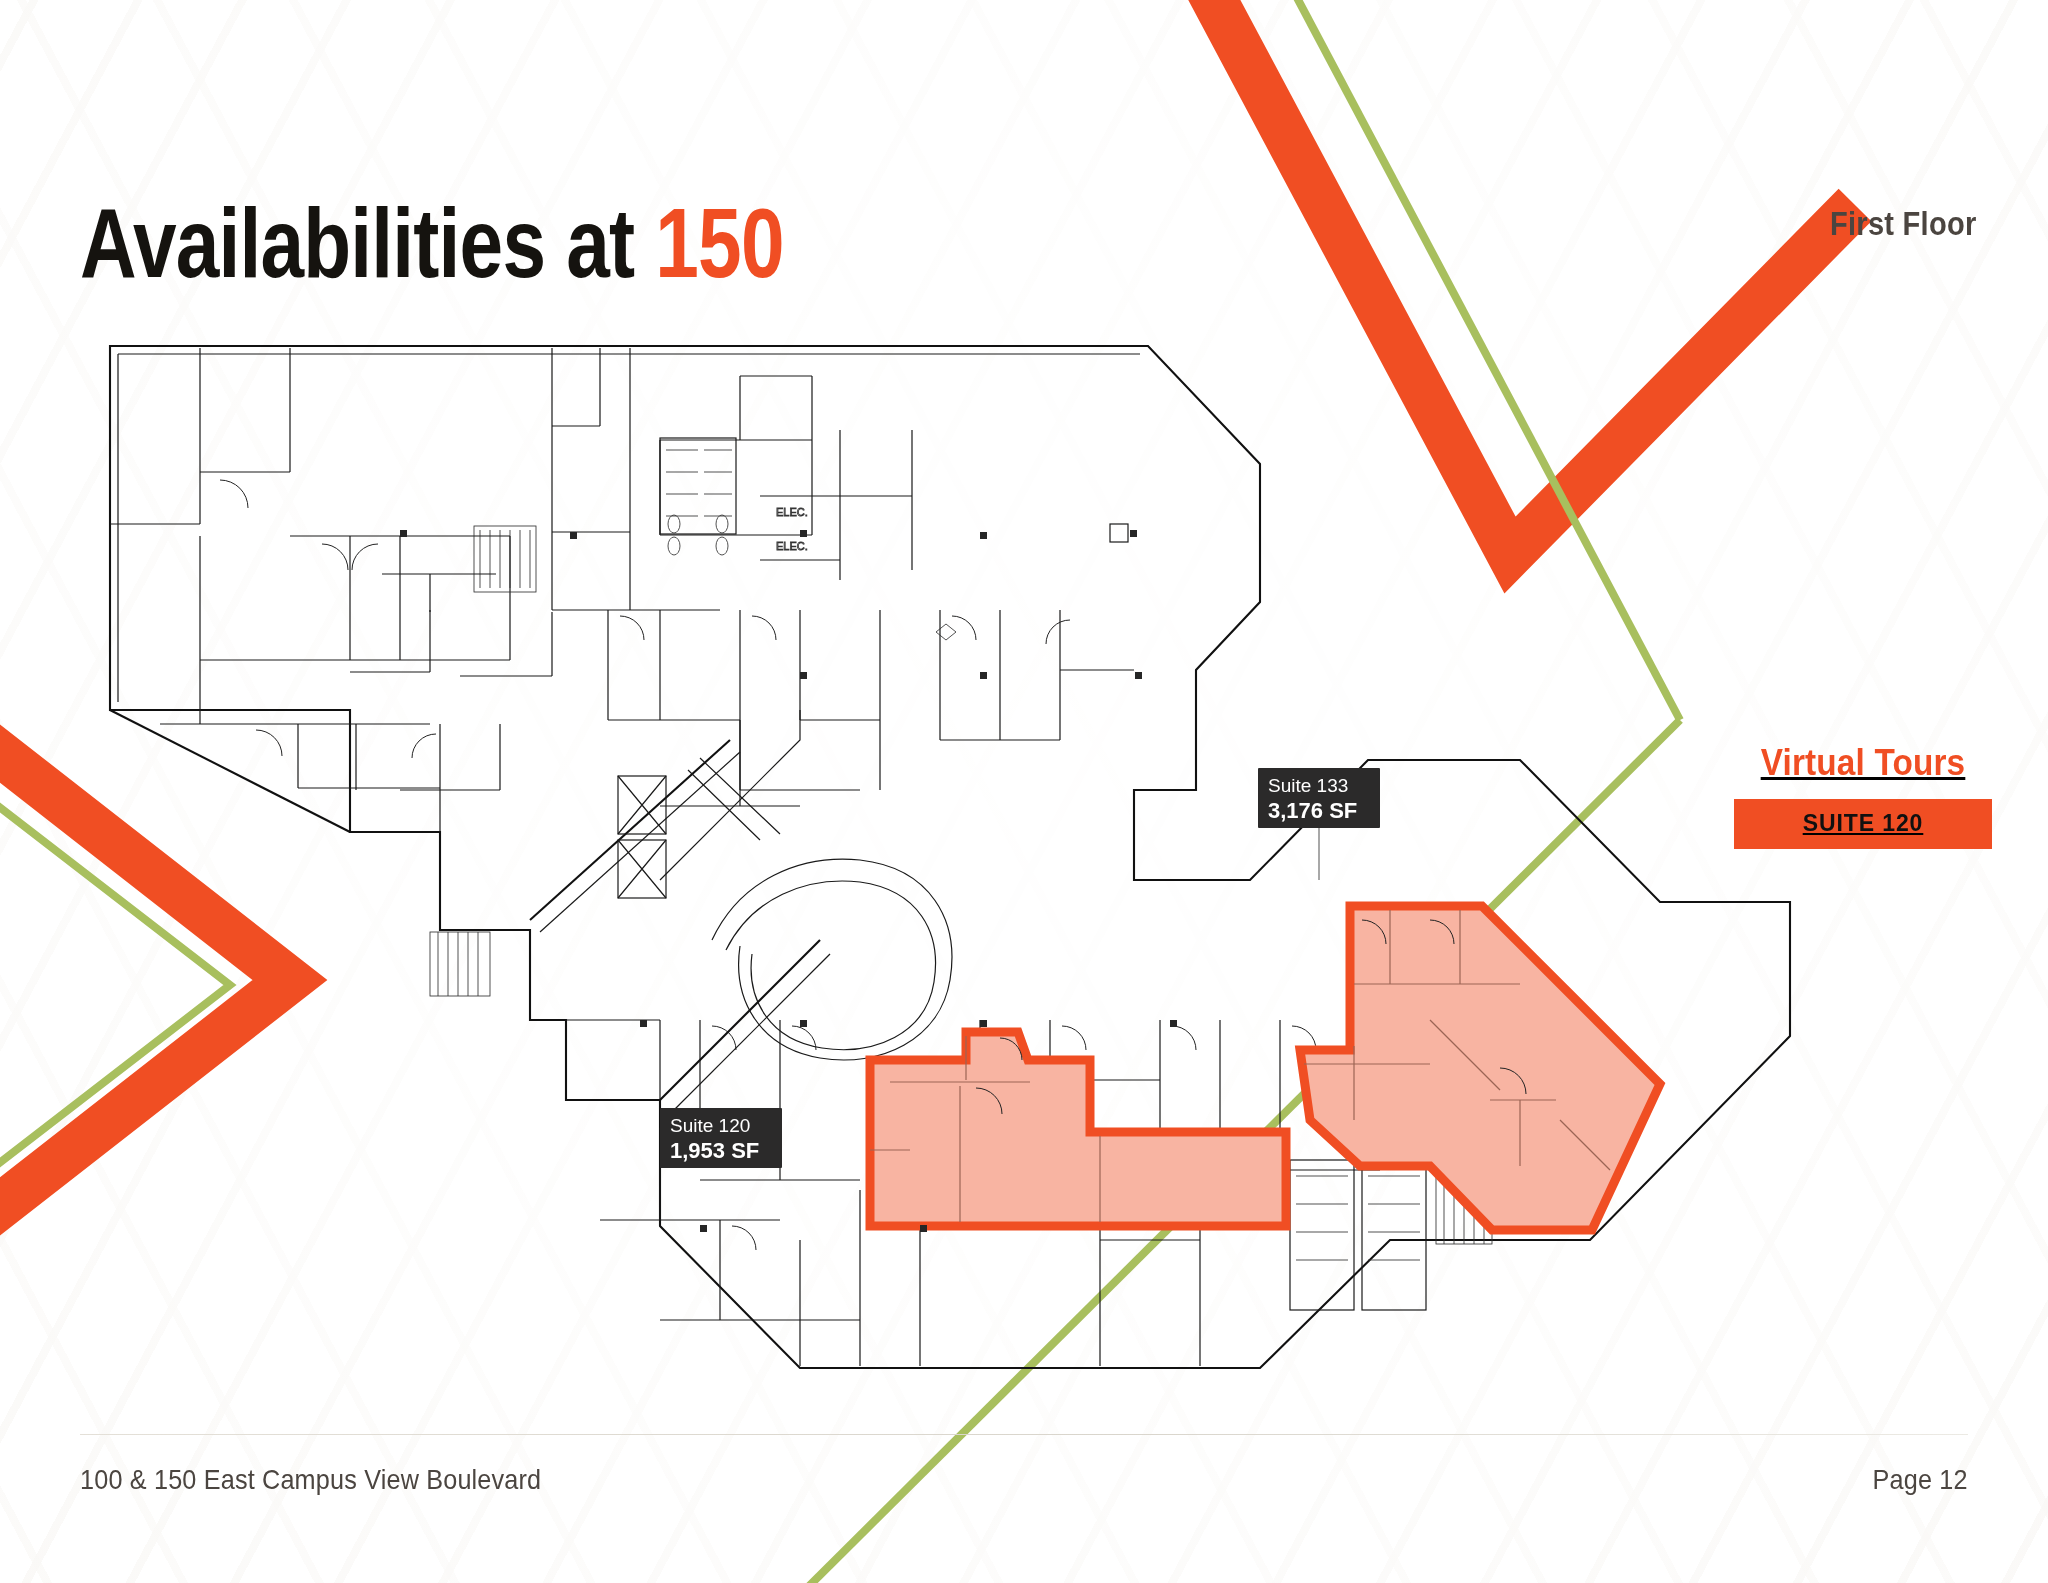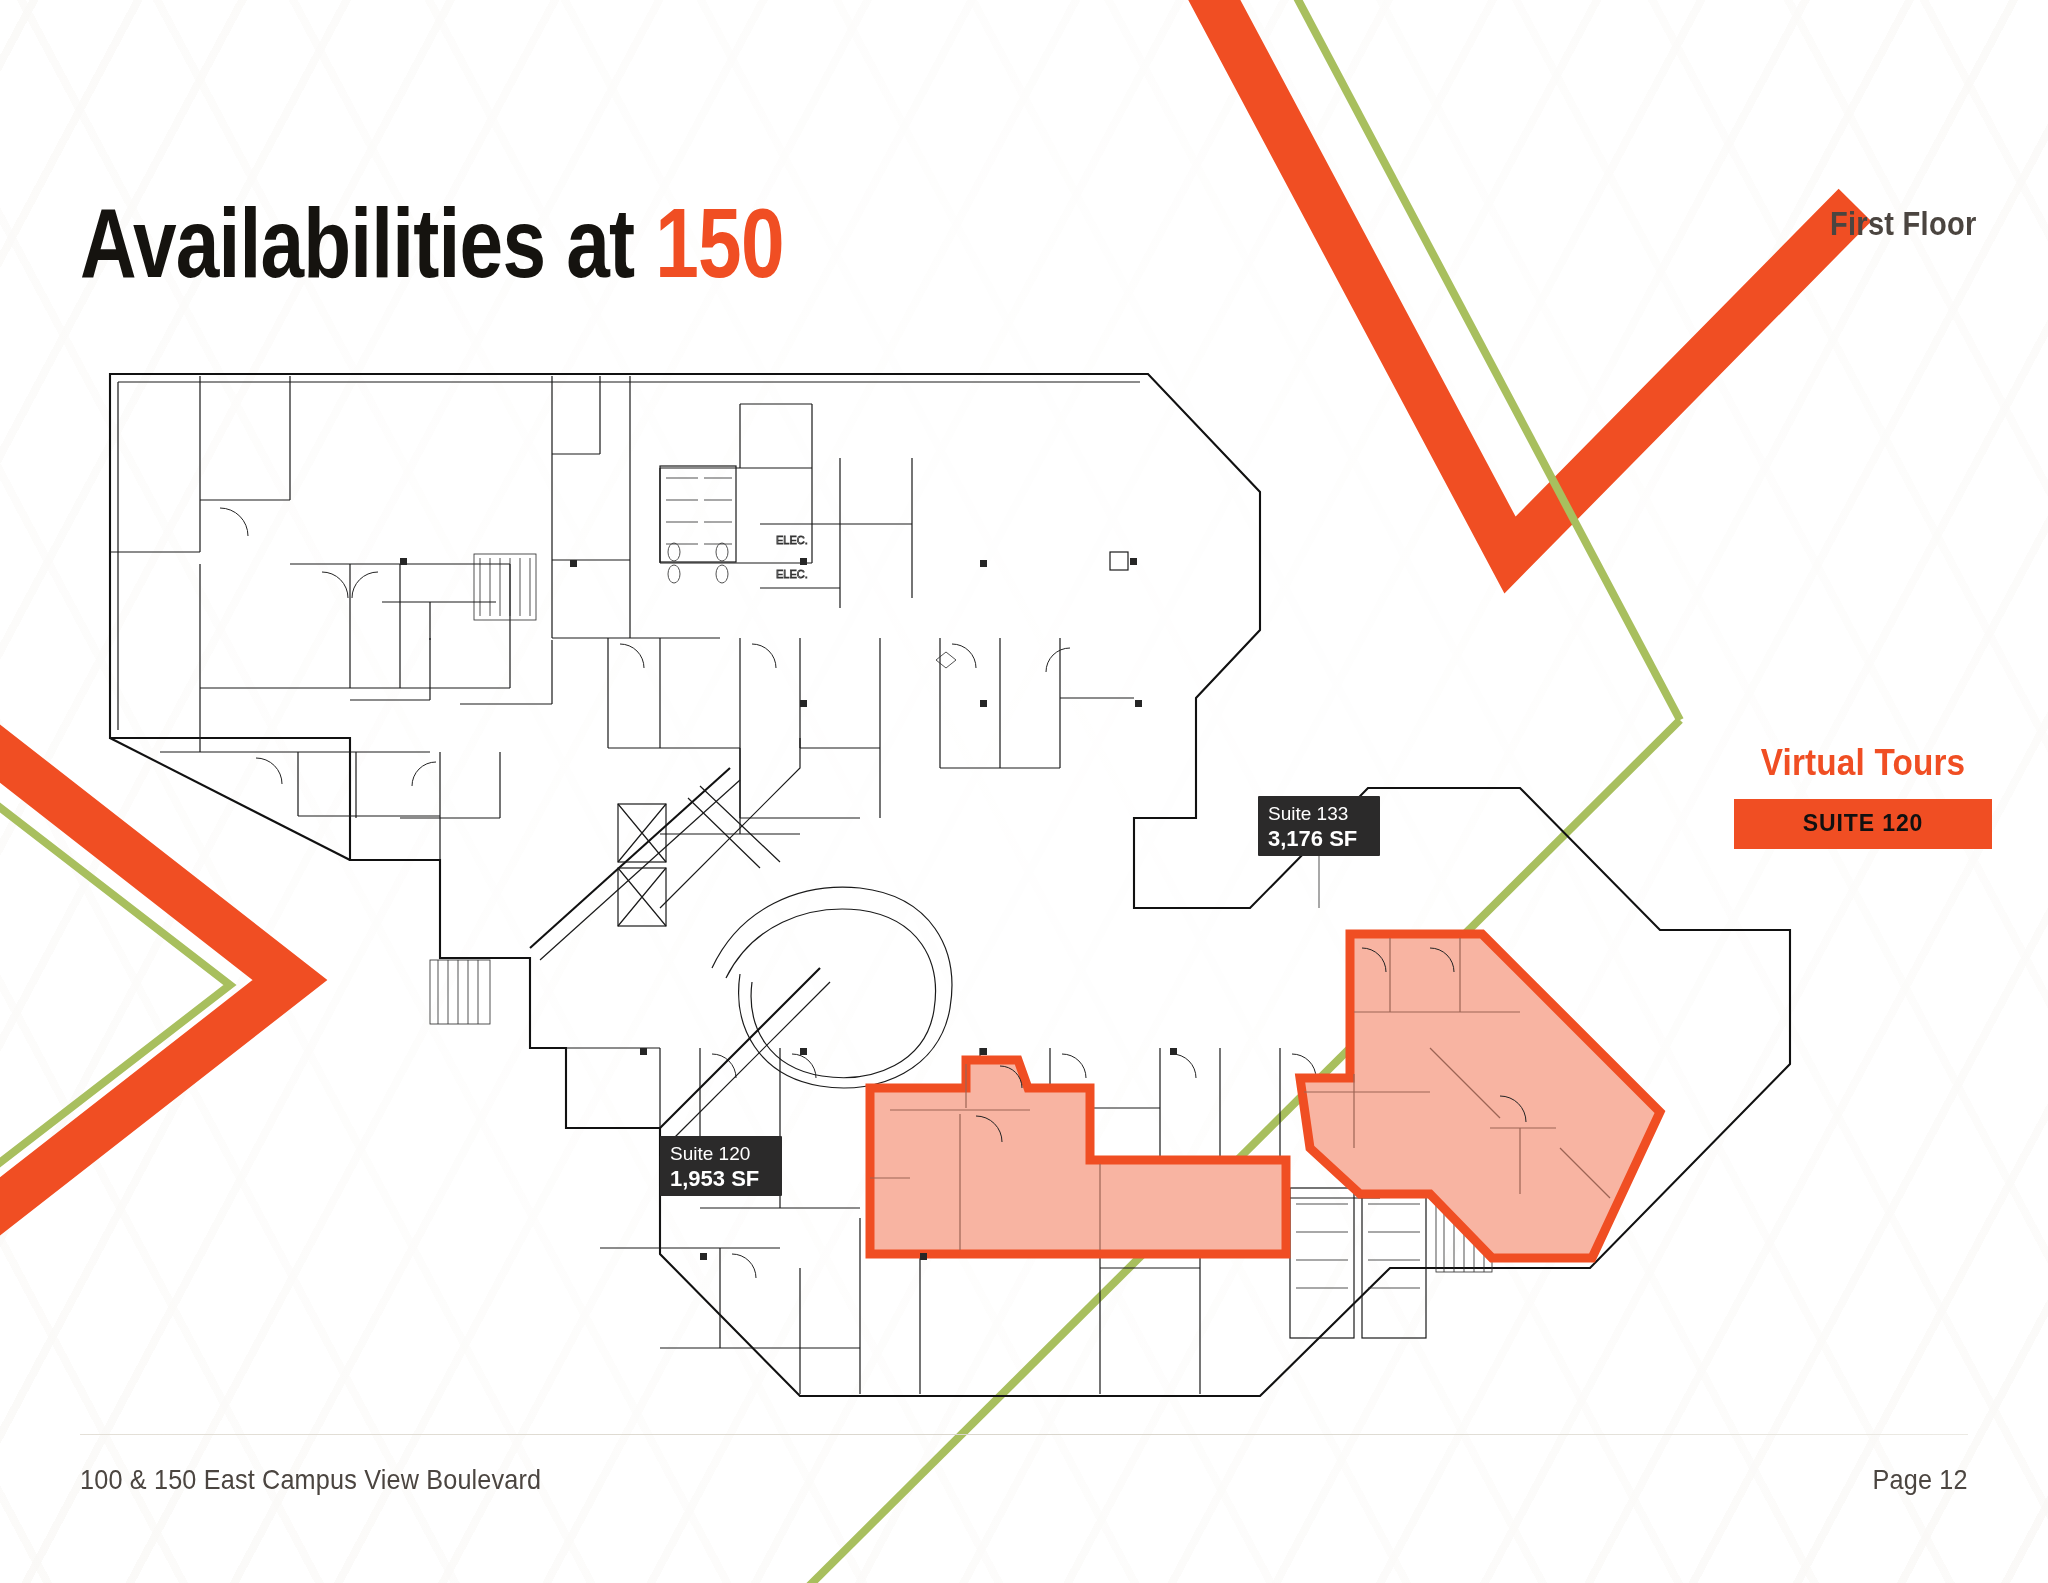--- a/index.html
+++ b/index.html
@@ -56,21 +56,21 @@
   #floor-label{
     position:absolute;right:72px;top:205px;
     font-family:"Liberation Sans Narrow","Liberation Sans",sans-serif;
     font-weight:bold;font-size:33px;letter-spacing:.3px;
     color:#4b4540;white-space:nowrap;
     transform:scaleX(.88);transform-origin:right top;
   }
 
   
   #virtual-tours{
-    position:absolute;right:56px;top:742px;width:258px;text-align:center;
+    position:absolute;right:56px;top:742px;width:258px;text-align:center;text-decoration:underline;
   }
   #vt-heading{
     font-family:"Liberation Sans Narrow","Liberation Sans",sans-serif;
     font-weight:bold;font-size:37px;color:#F04E23;letter-spacing:.2px;
     transform:scaleX(.9);transform-origin:center top;
     white-space:nowrap;
   }
   #vt-button{
     margin-top:15px;background:#F04E23;color:#111010;
     font-family:"Liberation Sans Narrow","Liberation Sans",sans-serif;
@@ -89,21 +89,21 @@
     position:absolute;top:1464px;
     font-family:"Liberation Sans Narrow","Liberation Sans",sans-serif;
     font-size:28px;color:#4b4540;letter-spacing:.2px;white-space:nowrap;
     transform-origin:left top;
   }
   #footer-left{left:80px;transform:scaleX(.9);}
   #footer-right{right:80px;transform:scaleX(.9);transform-origin:right top;}
 
   
   #floorplan-wrap{
-    position:absolute;left:100px;top:348px;width:1700px;height:1060px;
+    position:absolute;left:100px;top:320px;width:1700px;height:1060px;
   }
   #floorplan{width:100%;height:100%;display:block;}
   .fp-wall{fill:none;stroke:#111;stroke-width:2.1;}
   .fp-wall-thin{fill:none;stroke:#1a1a1a;stroke-width:1.2;}
   .fp-wall-hair{fill:none;stroke:#333;stroke-width:.85;}
   .fp-door{fill:none;stroke:#222;stroke-width:1;}
   .fp-suite{fill:#F8B4A2;stroke:#F04E23;stroke-width:9;stroke-linejoin:miter;}
   .fp-suite-inner{fill:none;stroke:#9c6454;stroke-width:1.2;}
   .fp-marker{fill:#262626;}
   .sf-box{fill:#2b2a2a;}

